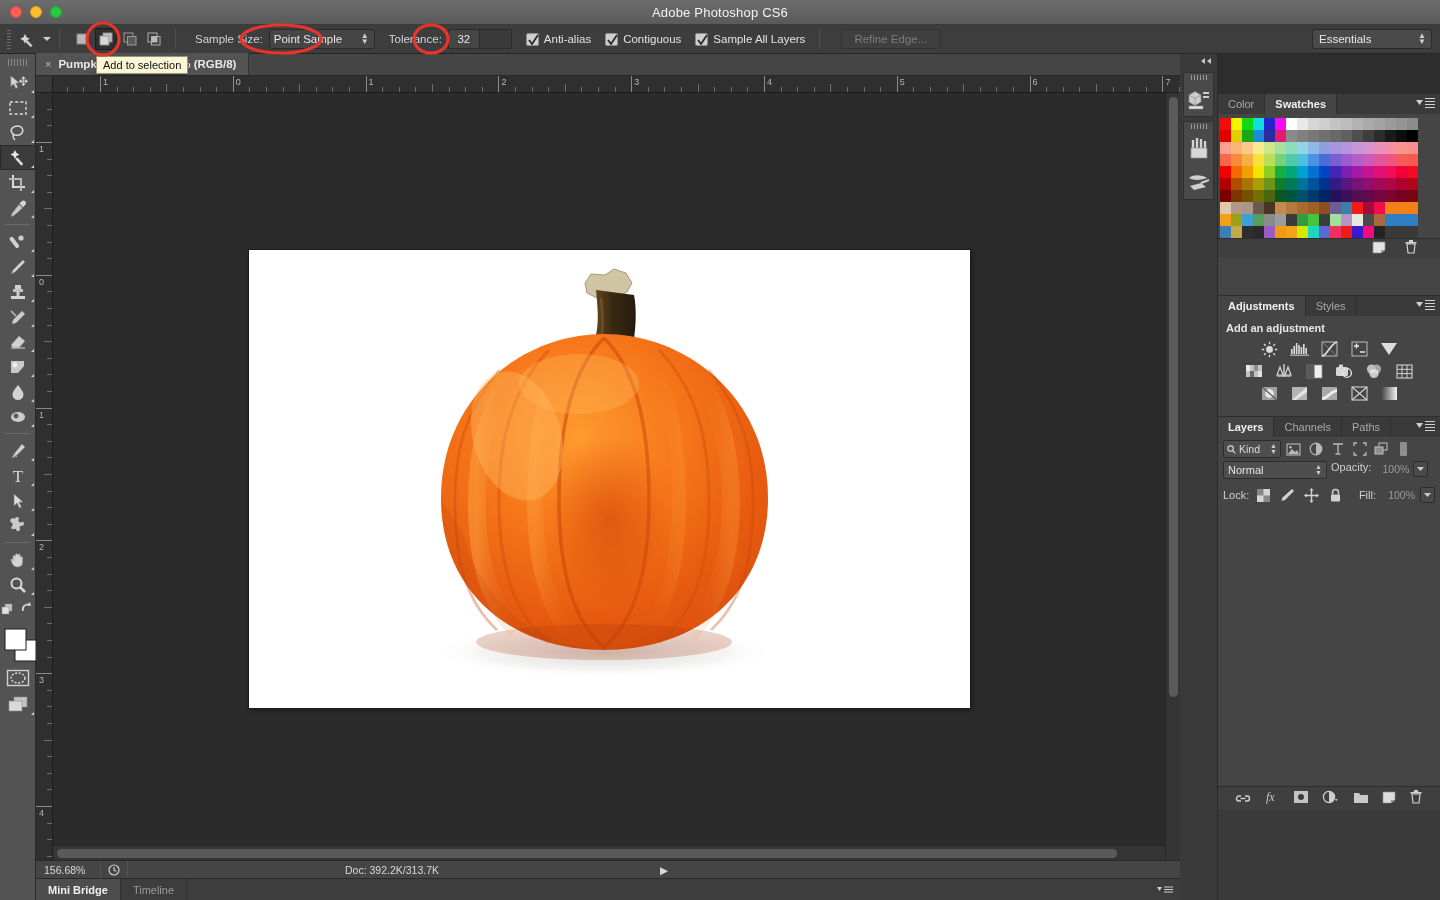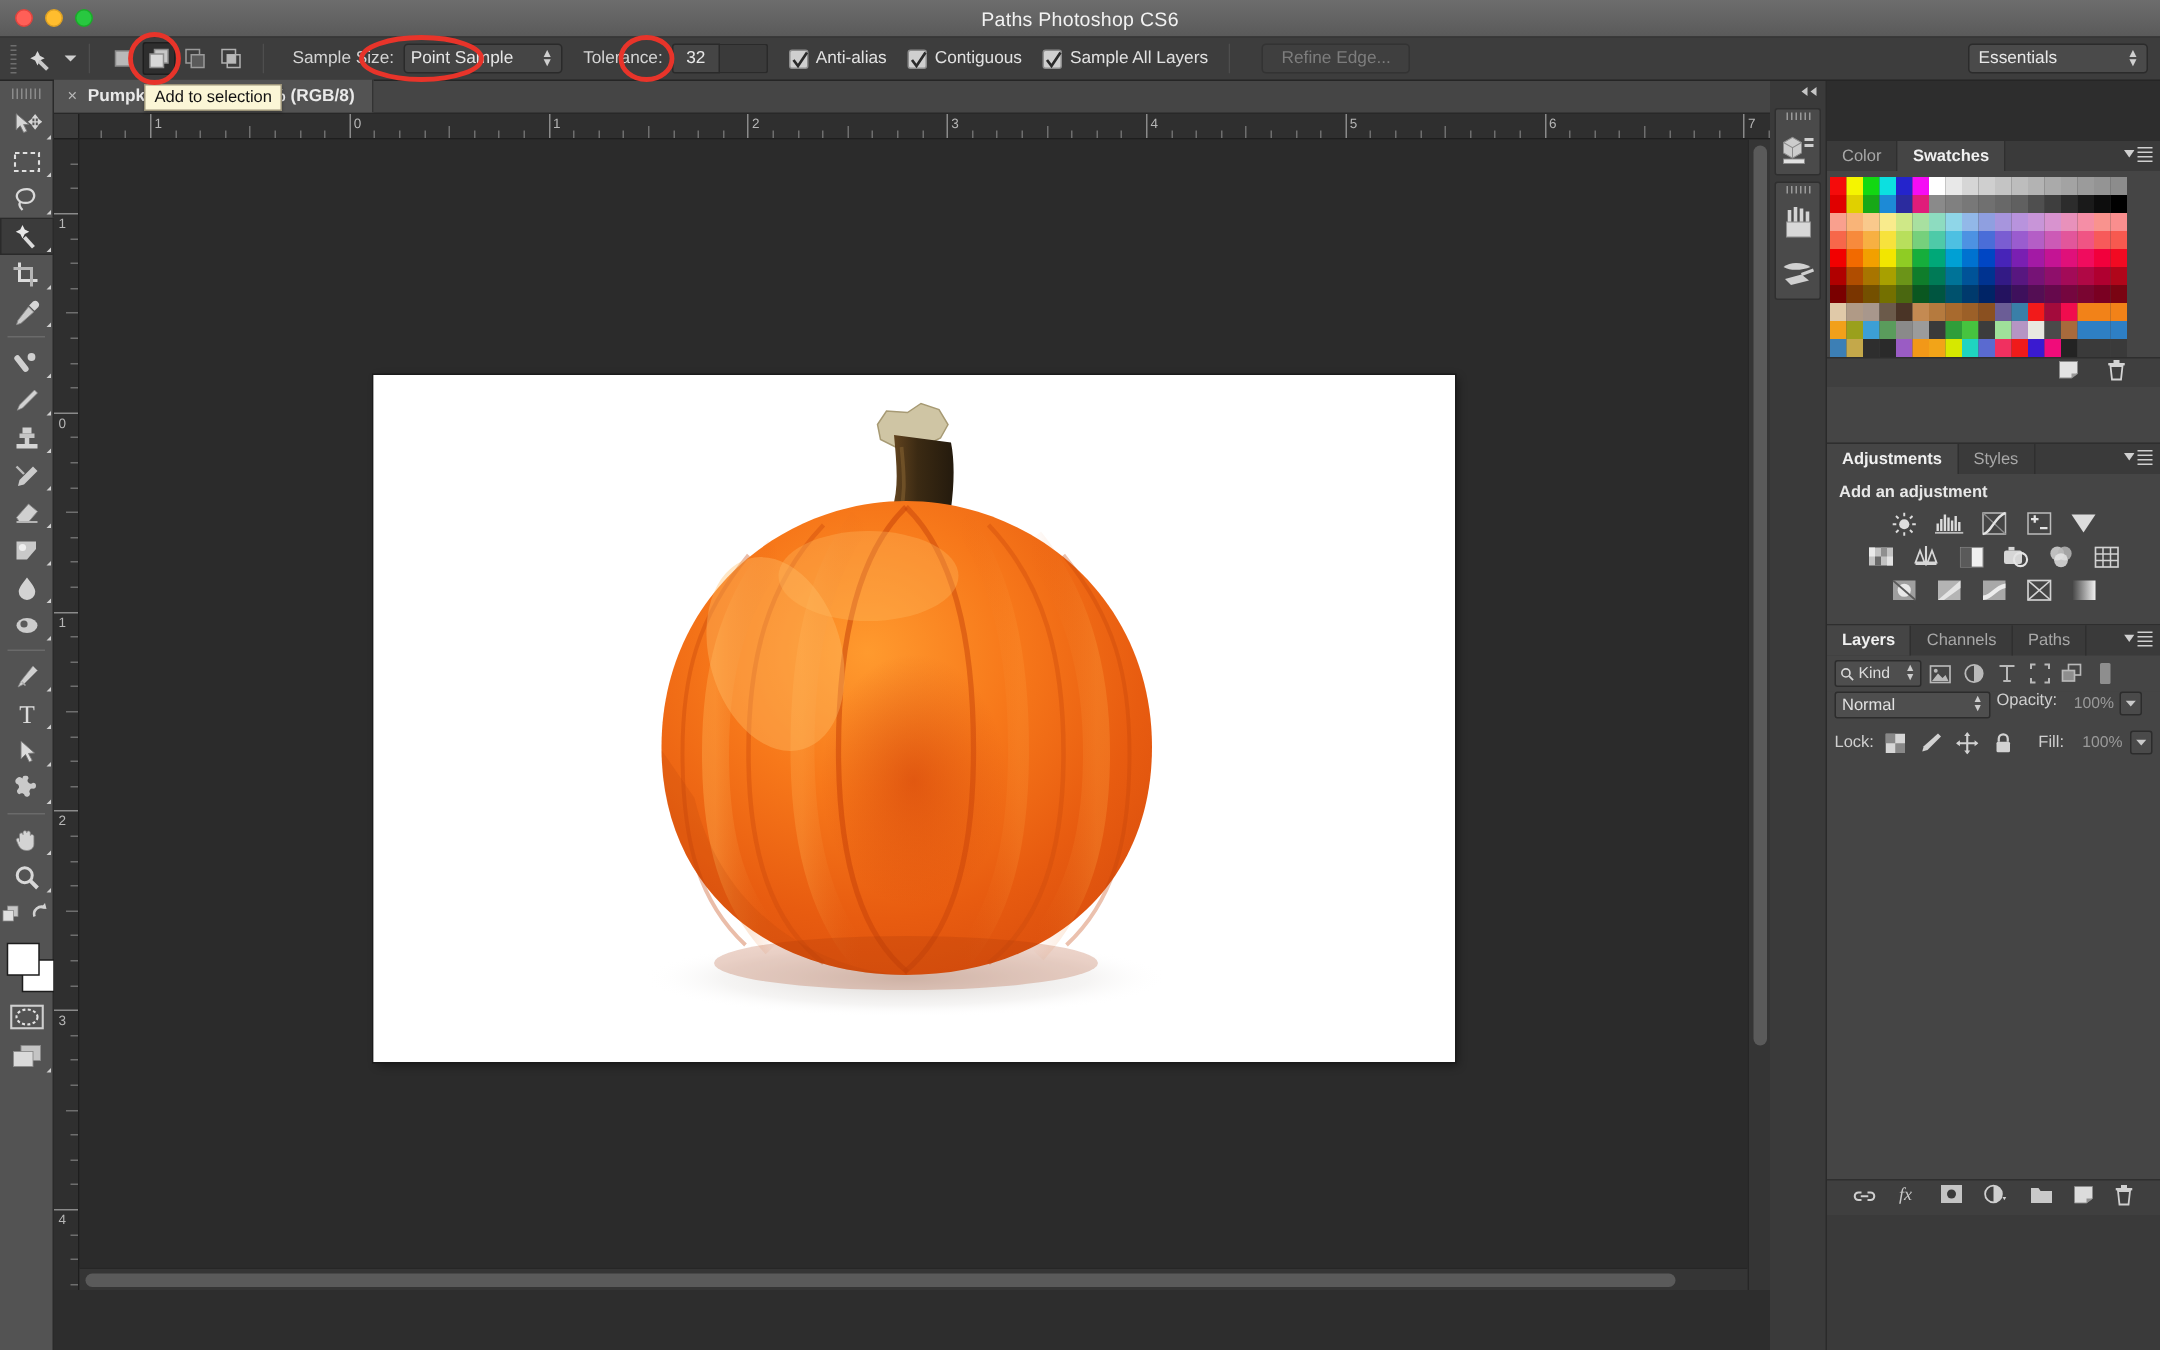--- a/index.html
+++ b/index.html
@@ -217,21 +217,21 @@
 <body>
 
 <div class="app">
 
   <div class="titlebar">
     <div class="traffic">
       <span class="dot red"></span>
       <span class="dot yellow"></span>
       <span class="dot green"></span>
     </div>
-    <div class="titlebar-text">Paths Photoshop CS6</div>
+    <div class="titlebar-text">Adobe Photoshop CS6</div>
   </div>
 
   <div class="optionsbar">
     <div class="grip">
       <i></i>
         <i></i>
         <i></i>
         <i></i>
         <i></i>
         <i></i>
@@ -744,21 +744,45 @@
     </div>
   </div>
 
   <div class="scroll-v">
     <div class="thumb" style="left:3px; top:4px; width:9px; height:600px;"></div>
   </div>
   <div class="scroll-h">
     <div class="thumb" style="left:4px; top:3px; height:9px; width:1060px;"></div>
   </div>
 
-
+  <div class="statusbar">
+    <div class="zoomfield">156.68%</div>
+    <div class="st-sep"></div>
+    <div style="width:26px;display:flex;align-items:center;justify-content:center">
+      <svg width="12" height="12" viewBox="0 0 12 12">
+          <circle cx="6" cy="6" r="5" fill="none" stroke="#cdcdcd" stroke-width="1.2"></circle>
+          <path d="M6 3 V6 L8.2 7.4" stroke="#cdcdcd" stroke-width="1.2" fill="none"></path>
+        </svg>
+    </div>
+    <div class="st-sep"></div>
+    <div class="docinfo">Doc: 392.2K/313.7K</div>
+    <div class="st-arrow">▶</div>
+    <div style="flex:1"></div>
+  </div>
+
+  <div class="bottomtabs">
+    <div class="btab active">Mini Bridge</div>
+    <div class="btab">Timeline</div>
+    <div class="bt-menu">
+      <svg width="18" height="10" viewBox="0 0 18 10">
+        <path d="M1 2 L6 2 L3.5 6 Z" fill="#d0d0d0"></path>
+        <path d="M8 2 h9 M8 4.5 h9 M8 7 h9" stroke="#d0d0d0" stroke-width="1.2"></path>
+      </svg>
+    </div>
+  </div>
 
   <div class="rail">
     <div class="rail-collapse">
       <svg width="14" height="8" viewBox="0 0 14 8">
           <path d="M6 1 L2 4 L6 7z M12 1 L8 4 L12 7z" fill="#c6c6c6"></path>
         </svg>
     </div>
     <div class="rail-group">
       <div class="rail-grip">
           <i></i>

